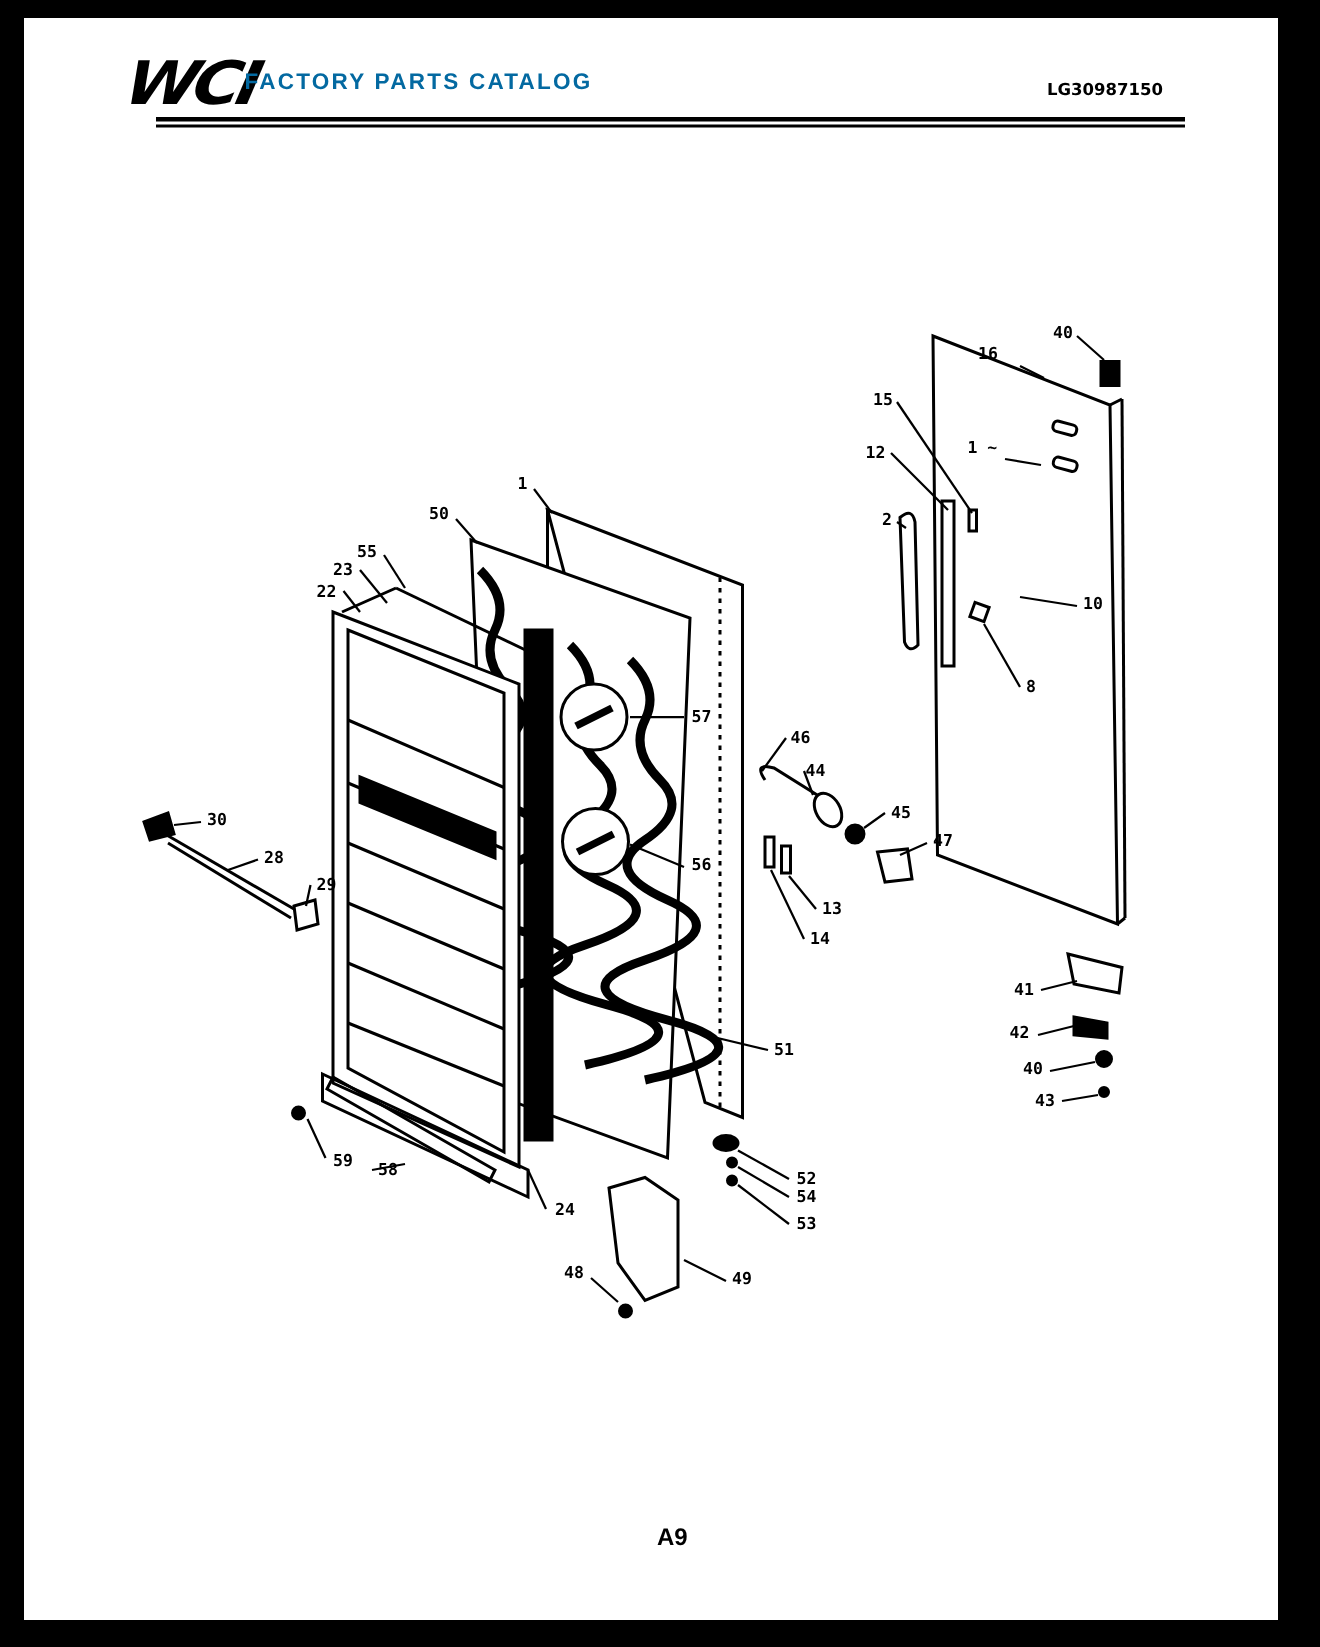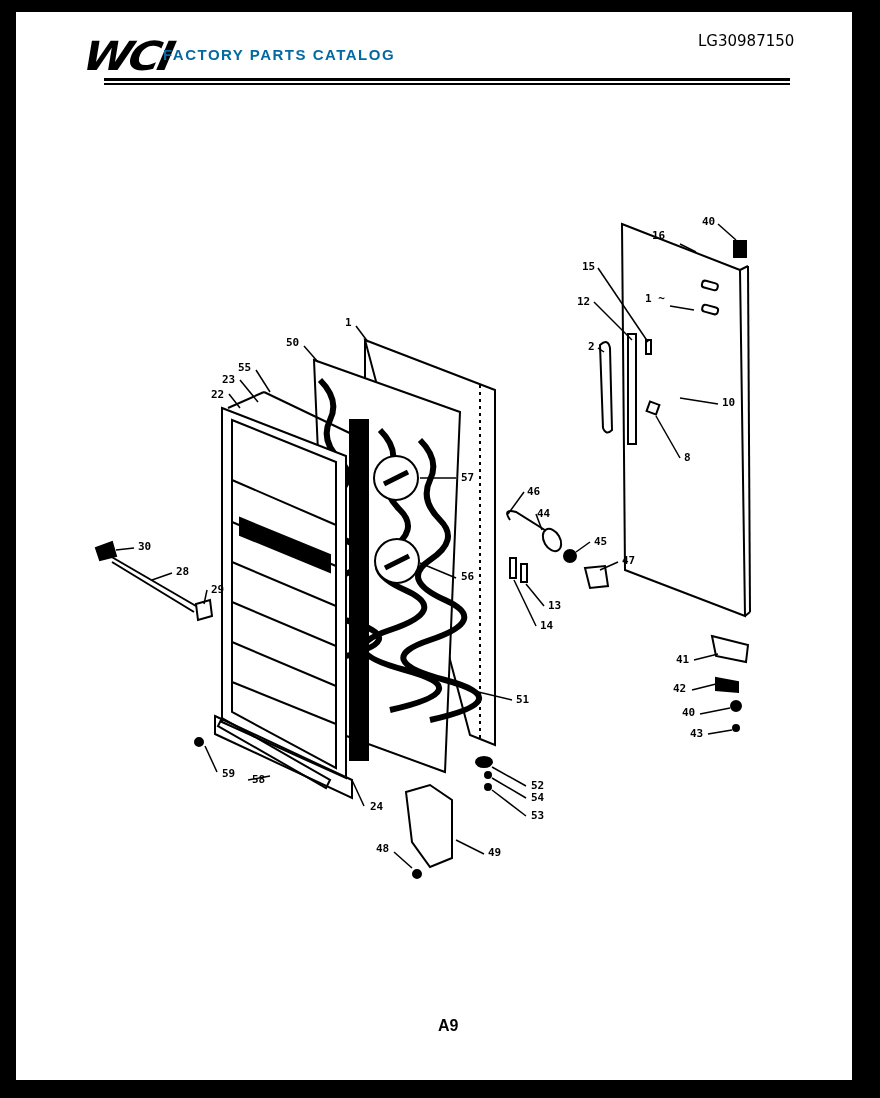--- a/index.html
+++ b/index.html
@@ -1,20 +1,20 @@
 <!DOCTYPE html>
 <html><head>
 <meta charset="utf-8">
 <style>
   html,body{margin:0;padding:0;background:#000;}
   body{width:880px;height:1098px;position:relative;overflow:hidden;font-family:"DejaVu Sans",sans-serif;}
   .page{position:absolute;left:16px;top:12px;width:836px;height:1068px;background:#fff;}
   .logo{position:absolute;left:88px;top:38px;font-family:"DejaVu Sans",sans-serif;font-weight:900;font-style:italic;font-size:40px;letter-spacing:-3px;color:#000;transform:skewX(-12deg) scaleX(1.1);line-height:36px;}
   .title{position:absolute;left:163px;top:46px;font-family:Liberation Sans, sans-serif;font-weight:900;font-size:15px;letter-spacing:1.5px;color:#0369a1;}
-  .code{position:absolute;left:698px;top:32px;font-family:"DejaVu Sans",sans-serif;font-weight:normal;font-size:15px;color:#000;}
+  .code{position:absolute;left:698px;top:53px;font-family:"DejaVu Sans",sans-serif;font-weight:bold;font-size:11px;color:#000;}
   .rule1{position:absolute;left:104px;top:78px;width:686px;height:3px;background:#000;}
   .rule2{position:absolute;left:104px;top:83px;width:686px;height:2px;background:#000;}
   .pageno{position:absolute;left:438px;top:1017px;font-family:Liberation Sans, sans-serif;font-weight:bold;font-size:16px;color:#000;}
   svg.diagram{position:absolute;left:0;top:0;}
   .lbl{font-family:"DejaVu Sans Mono",monospace;font-weight:bold;font-size:11px;fill:#000;}
 </style>
 </head>
 <body>
 
 <div class="page"></div>

